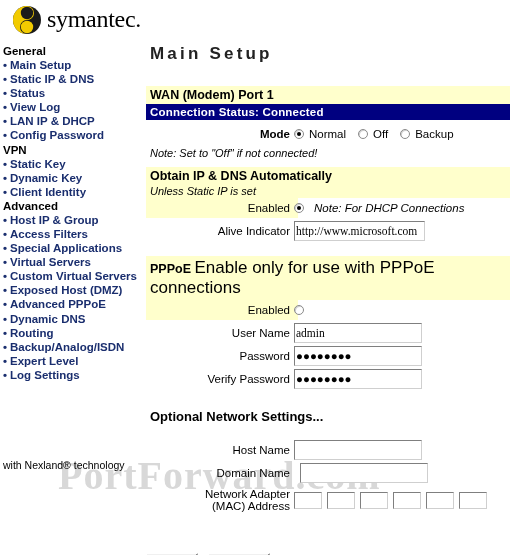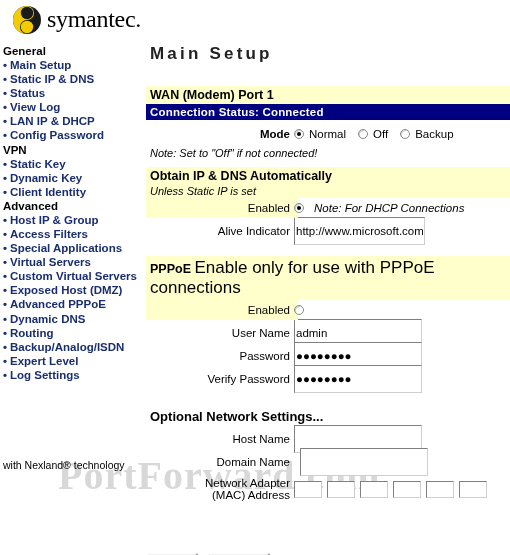--- a/index.html
+++ b/index.html
@@ -186,23 +186,23 @@
     margin: 0 12px 0 5px;
     vertical-align: middle;
   }
 
   
   .txt {
     border: 1px solid #7f7f7f;
     border-right-color: #cfcfcf;
     border-bottom-color: #cfcfcf;
     background: #ffffff;
-    font-family: Liberation Sans, sans-serif;
-    font-size: 11.5px;
-    height: 28px;
+    font-family: Liberation Serif, serif;
+    font-size: 11.5px;
+    height: 20px;
     padding: 0 1px;
     box-sizing: border-box;
     color: #000000;
   }
   .txt.w-url { width: 131px; }
   .txt.w-std { width: 128px; }
   .txt.w-opt { width: 128px; }
   .mac-box {
     border: 1px solid #7f7f7f;
     border-right-color: #cfcfcf;
@@ -350,21 +350,21 @@
     <div class="row-label">Password</div>
     <input class="txt w-std" type="text" value="●●●●●●●●" style="">
   </div>
   <div class="row" style="margin-top:3px;">
     <div class="row-label">Verify Password</div>
     <input class="txt w-std" type="text" value="●●●●●●●●" style="">
   </div>
 
   <div class="section-head" style="margin-top:18px;font-size:13px;">Optional Network Settings...</div>
 
-  <div class="row" style="margin-top:3px;">
+  <div class="row" style="margin-top:14px;">
     <div class="row-label">Host Name</div>
     <input class="txt w-opt" type="text" value="" style="">
   </div>
   <div class="row" style="margin-top:3px;gap:6px;">
     <div class="row-label">Domain Name</div>
     <input class="txt w-opt" type="text" value="" style="">
   </div>
 
   <div class="row" style="height:28px;margin-top:3px;">
     <div class="row-label-2">

